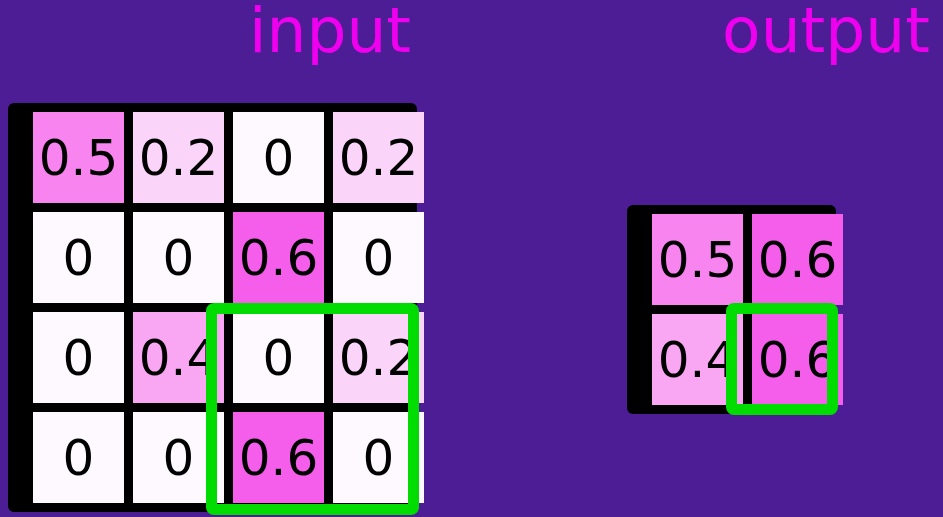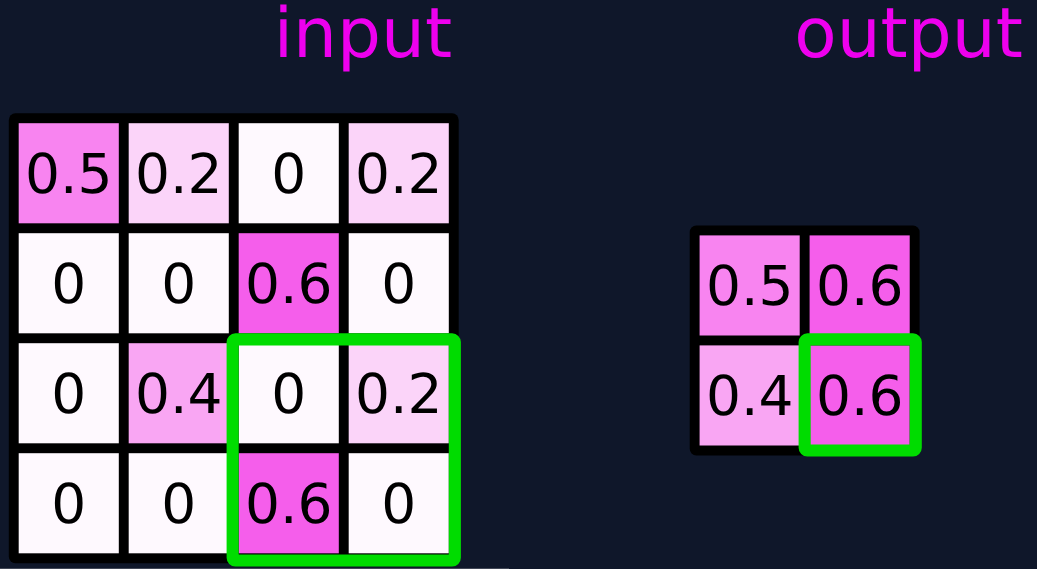--- a/index.html
+++ b/index.html
@@ -35,36 +35,37 @@
   .grid.output-grid { left: 627px; top: 205px; grid-template-columns: repeat(2, 91px); }
   .cell {
     width: 91px;
     height: 91px;
     display: flex;
     align-items: center;
     justify-content: center;
     font-size: 50px;
     color: #000000;
     line-height: 1;
+    margin-left: 16px;
   }
   .hl {
     position: absolute;
     box-sizing: border-box;
     border: 11px solid #00dd00;
     border-radius: 8px;
     background: transparent;
     pointer-events: none;
   }
   .hl.input-hl  { left: 206px; top: 303px; width: 213px; height: 212px; }
   .hl.output-hl { left: 726px; top: 303px; width: 112px; height: 112px; }
 </style>
 </head>
 <body>
 
-<div class="canvas" style="background: #0f172a;">
+<div class="canvas" style="background: #4c1d95;">
 
   <div class="title input-title" style="color: rgb(238, 0, 238);">input</div>
 
   <div class="title output-title" style="color: rgb(238, 0, 238);">output</div>
 
   <div class="grid input-grid" style="background: rgb(0, 0, 0);">
       <div class="cell" style="background: rgb(248, 132, 240); color: rgb(0, 0, 0);">0.5</div>
       <div class="cell" style="background: rgb(251, 212, 249); color: rgb(0, 0, 0);">0.2</div>
       <div class="cell" style="background: rgb(254, 249, 254); color: rgb(0, 0, 0);">0</div>
       <div class="cell" style="background: rgb(251, 212, 249); color: rgb(0, 0, 0);">0.2</div>

